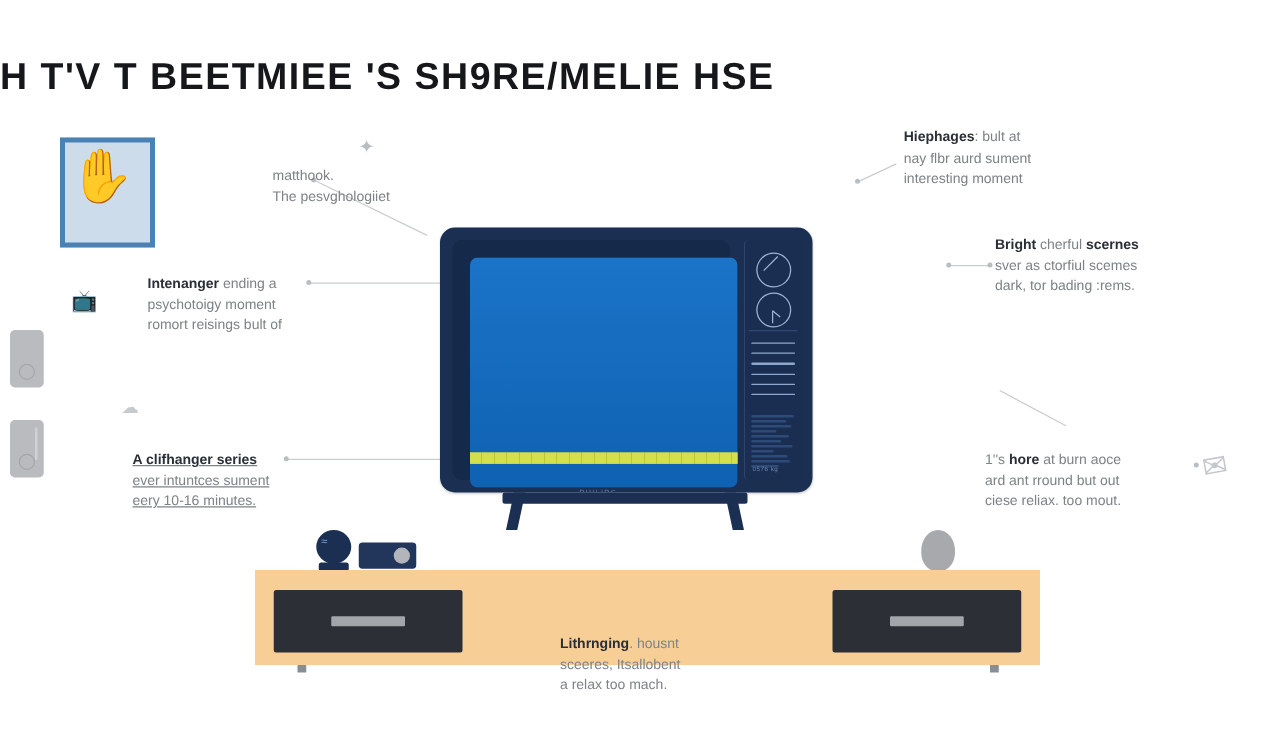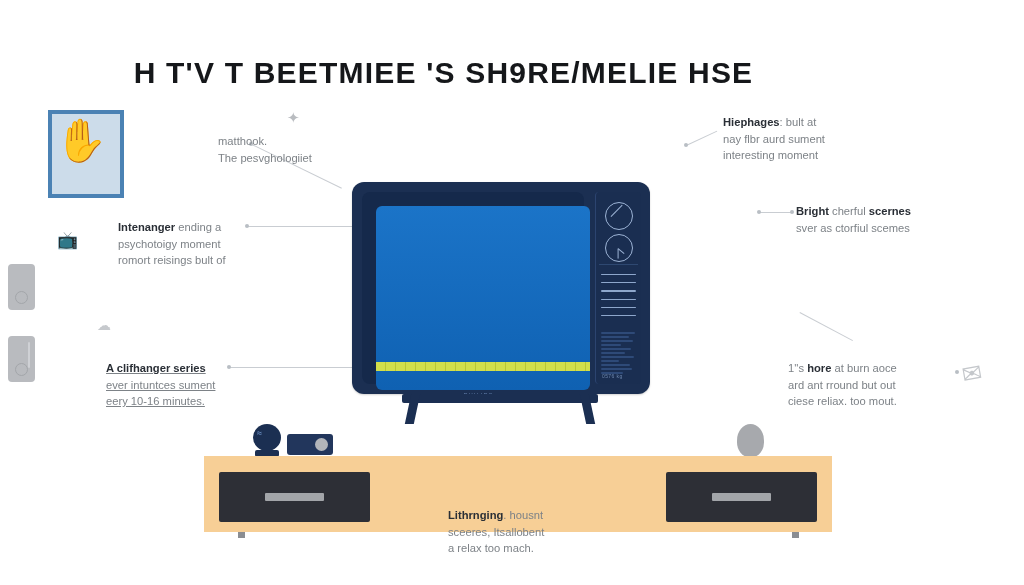--- a/index.html
+++ b/index.html
@@ -7,22 +7,22 @@
     width:1024px;height:585px;
     background:#ffffff;
     font-family:"Liberation Sans", sans-serif;
     overflow:hidden;
     position:relative;
   }
   #stage{position:absolute;inset:0;width:1024px;height:585px;}
 
   
   .title{
-    position:absolute;left:0;top:56px;width:887px;
-    text-align:center;
+    position:absolute;left:0;top:45px;width:887px;
+    text-align:left;
     font-size:30px;
     font-weight:bold;
     letter-spacing:1.2px;
     color:#15171a;
     white-space:nowrap;
   }
 
   
   .note{position:absolute;font-size:11.2px;line-height:16.5px;color:#7d8287;width:150px;}
   .note .hl{font-weight:bold;color:#2a2f36;}
@@ -244,29 +244,30 @@
     <span class="ln">psychotoigy moment</span>
     <span class="ln">romort reisings bult of</span>
   </div>
 
   <div class="note" style="left:106px;top:360px;width:170px;text-decoration:underline;">
     <span class="ln hl">A clifhanger series</span>
     <span class="ln">ever intuntces sument</span>
     <span class="ln">eery 10-16 minutes.</span>
   </div>
 
-  <div class="note" style="left:723px;top:114px;width:165px;">
+  <div class="note" style="left:723px;top:102px;width:165px;">
     <span class="ln"><b class="hl">Hiephages</b><span>: bult at</span></span>
     <span class="ln">nay flbr aurd sument</span>
     <span class="ln">interesting moment</span>
   </div>
 
-  <div class="note" style="left:796px;top:203px;width:170px;">
+  <div class="note" style="left:796px;top:188px;width:170px;">
     <span class="ln"><b class="hl">Bright</b> <span>cherful</span> <b class="hl">scernes</b></span>
     <span class="ln">sver as ctorfiul scemes</span>
+    <span class="ln">dark, tor bading :rems.</span>
   </div>
 
   <div class="note" style="left:788px;top:360px;width:170px;">
     <span class="ln"><span>1''s</span> <b class="hl">hore</b> <span>at burn aoce</span></span>
     <span class="ln">ard ant rround but out</span>
     <span class="ln">ciese reliax. too mout.</span>
   </div>
 
   <div class="note" style="left:448px;top:507px;width:175px;">
     <span class="ln"><b class="hl">Lithrnging</b><span>. housnt</span></span>

